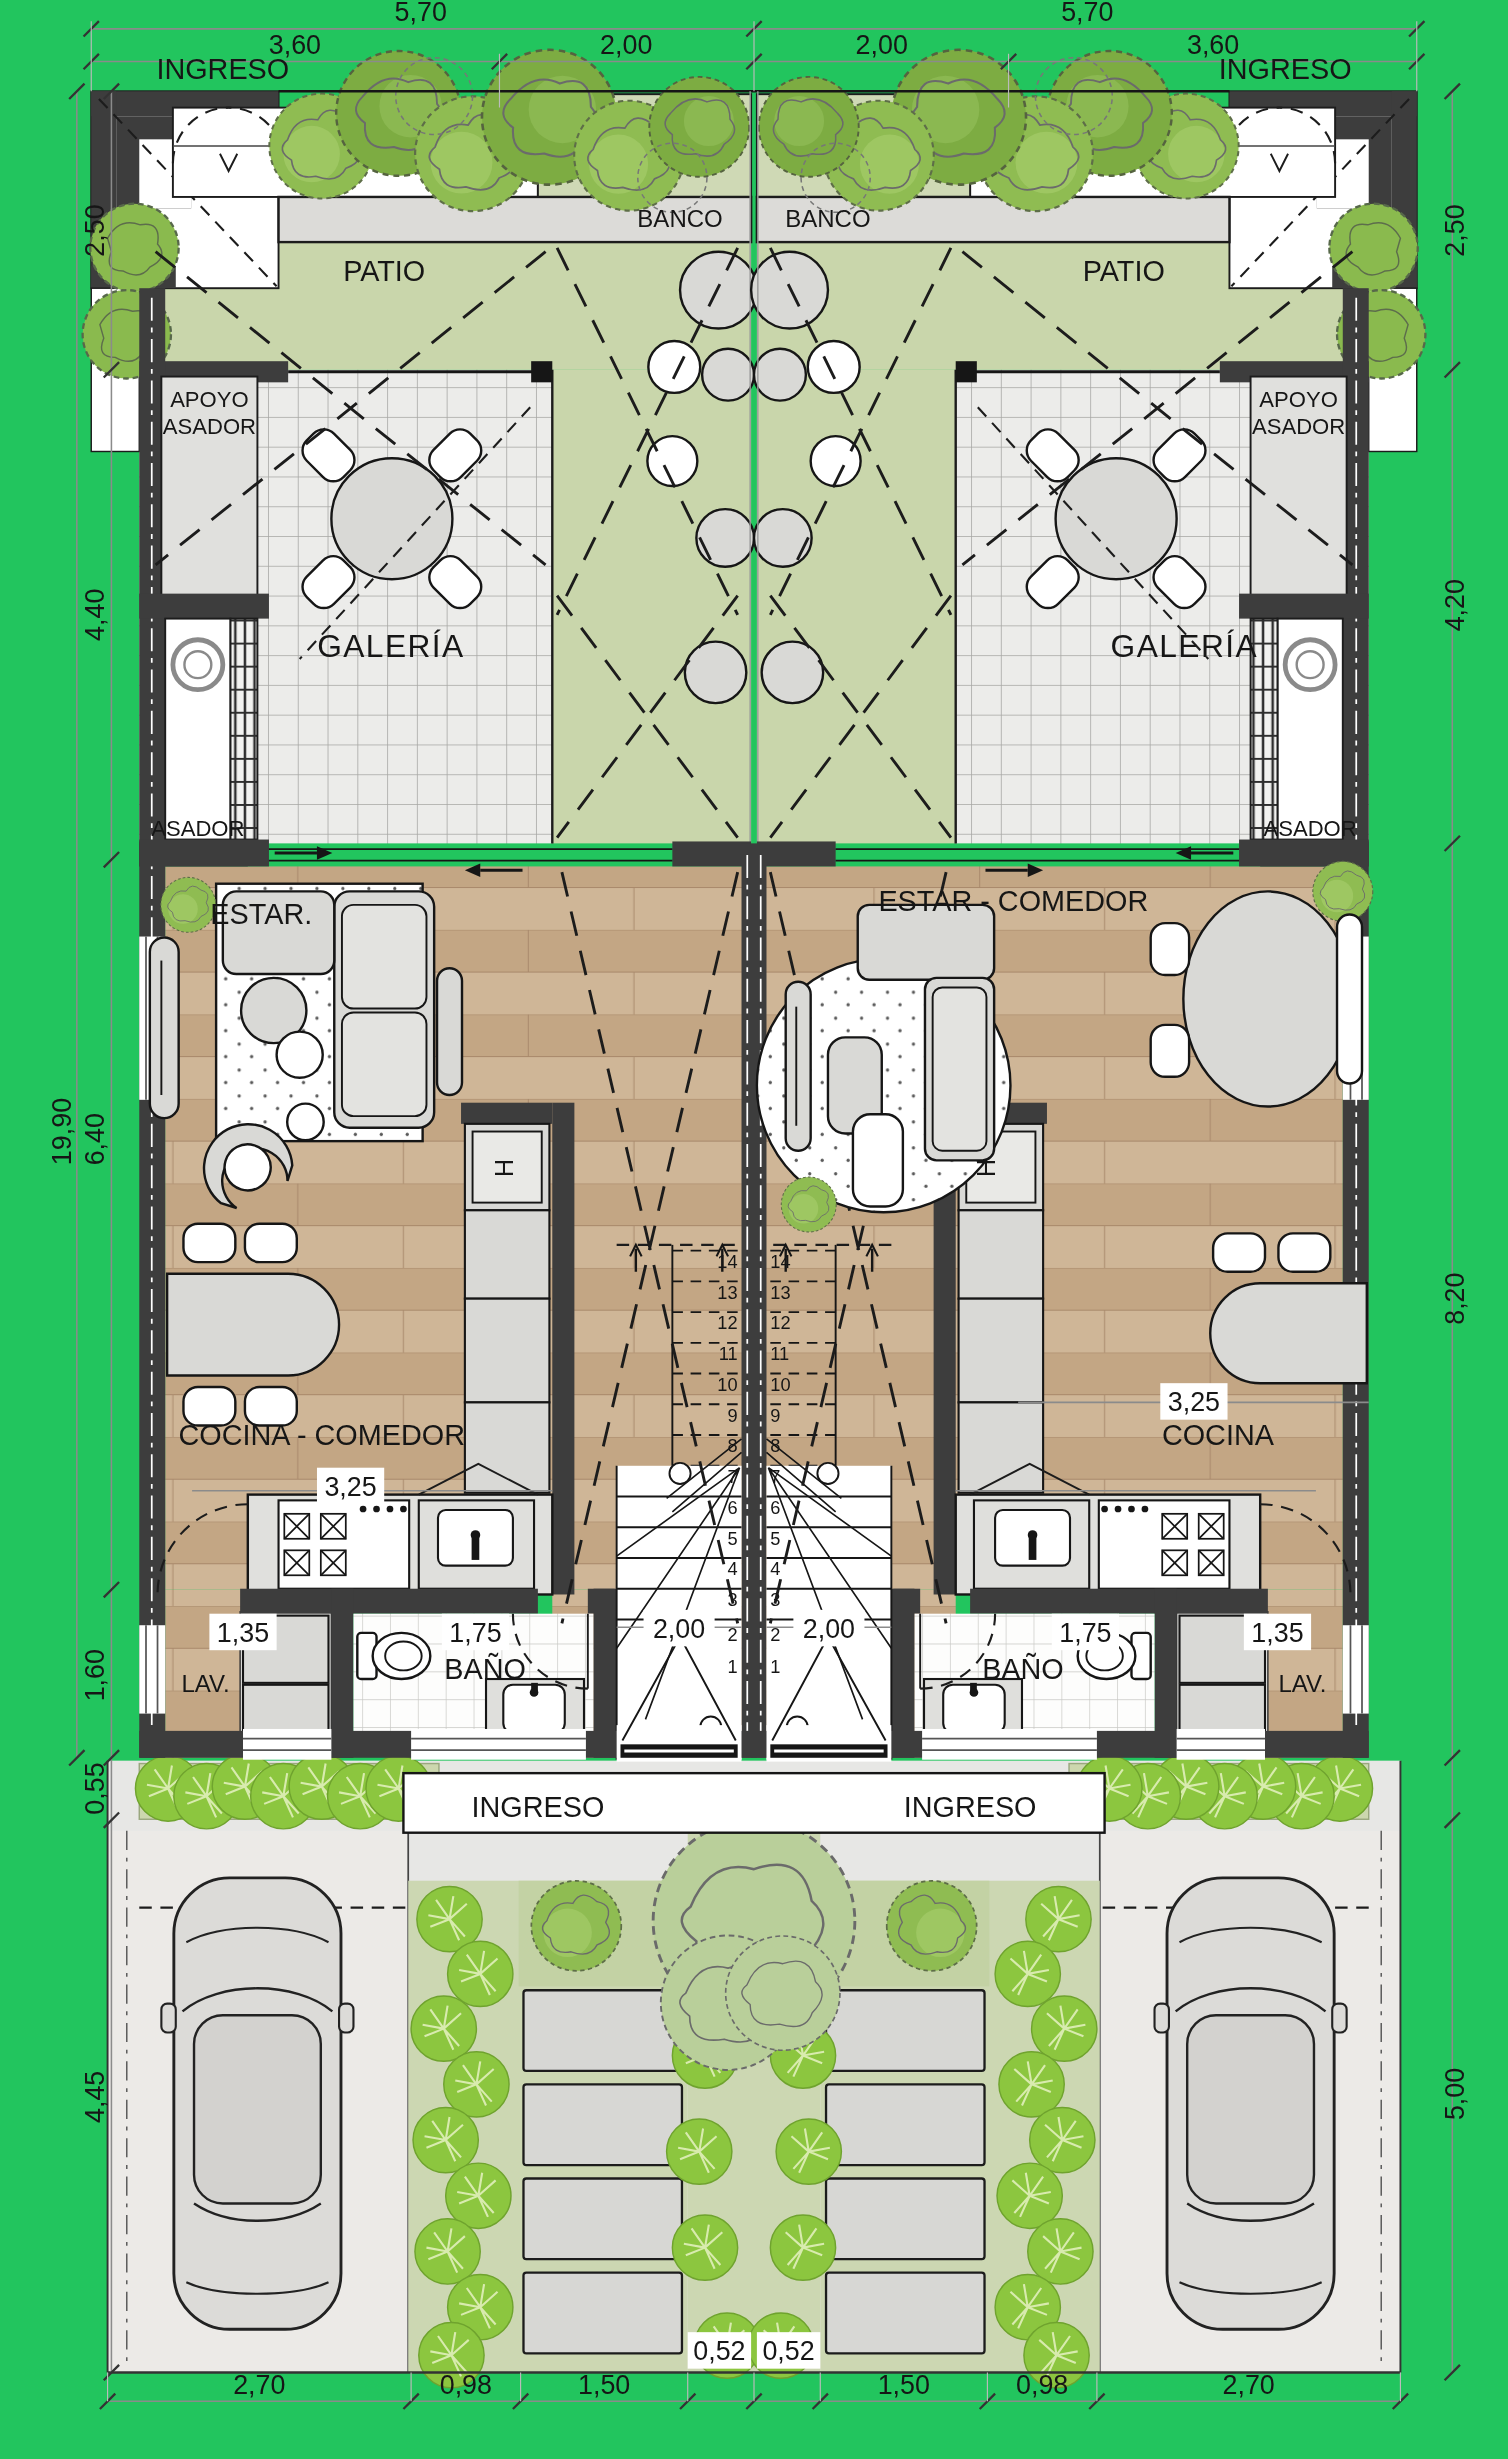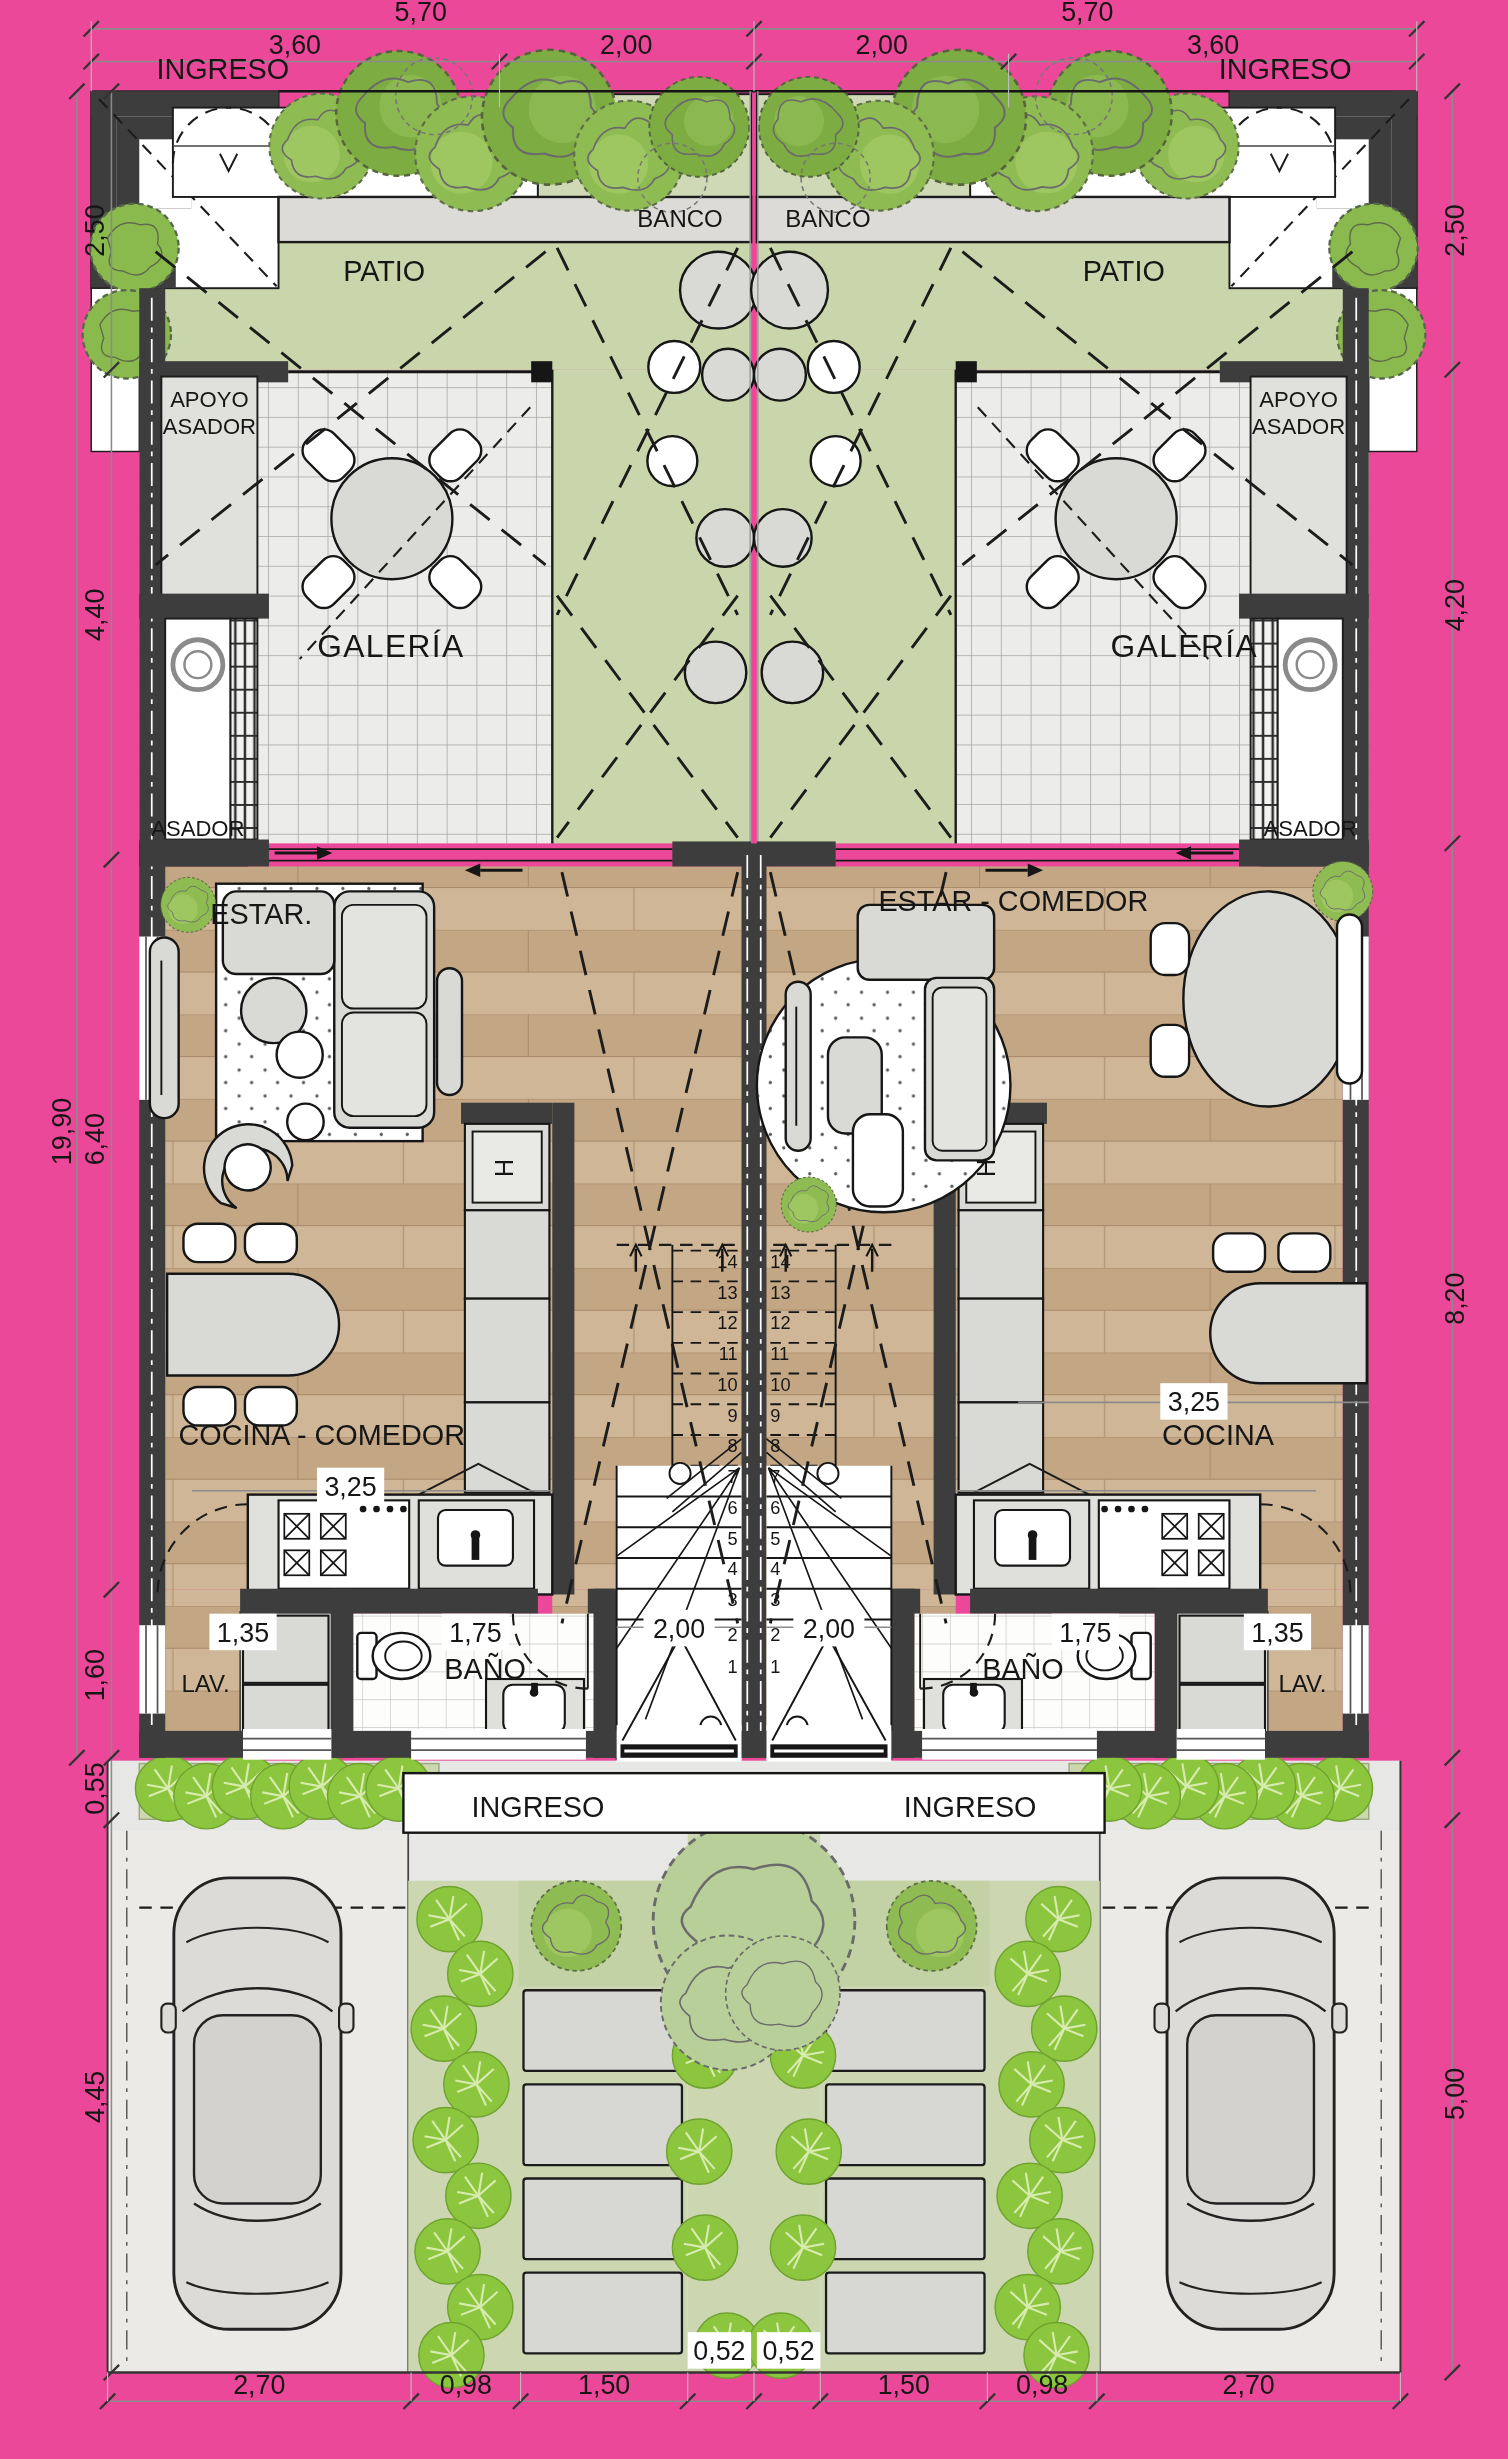--- a/index.html
+++ b/index.html
@@ -1,16 +1,16 @@
 <!DOCTYPE html>
 <html><head>
 <meta charset="utf-8">
 <style>
   html,body{margin:0;padding:0;background:#fff;}
-  #page{width:1508px;height:2459px;background:#ec4899;position:relative;font-family:"Liberation Sans",sans-serif;}
+  #page{width:1508px;height:2459px;background:#22c55e;position:relative;font-family:"Liberation Sans",sans-serif;}
   svg{display:block;}
   text{font-family:"Liberation Sans",sans-serif;fill:#161616;}
   .rm{font-size:30px;}
   .rmL{font-size:33px;letter-spacing:1.5px;}
   .rmS{font-size:23px;}
   .rmB{font-size:25px;}
   .dim{font-size:28px;}
   .dimS{font-size:26px;}
   .stairnum{font-size:19px;}
   .mid{text-anchor:middle;}

